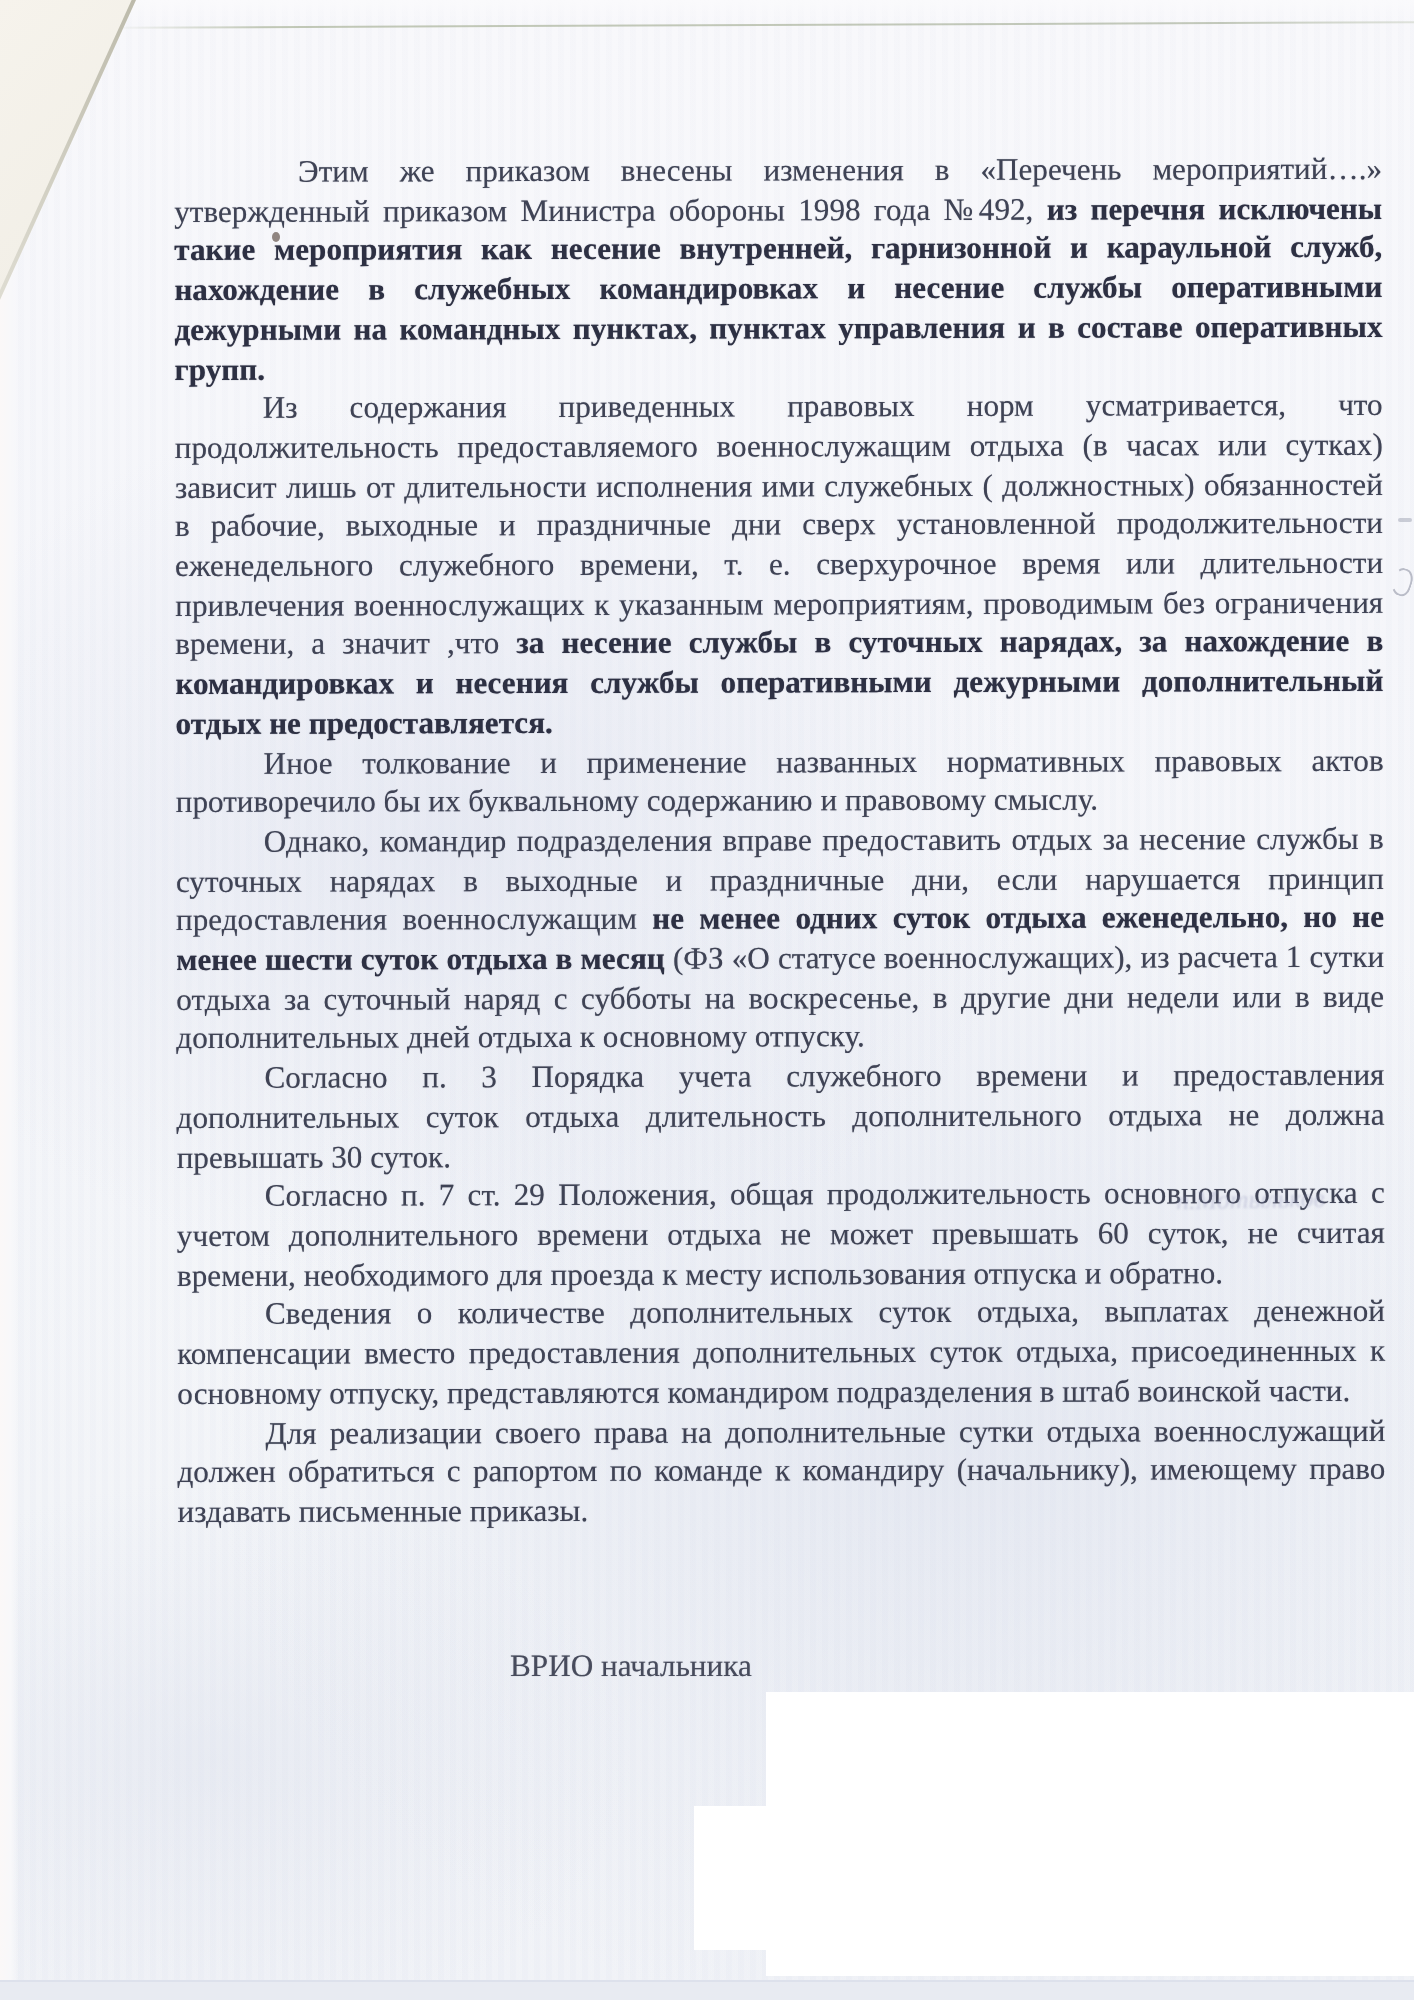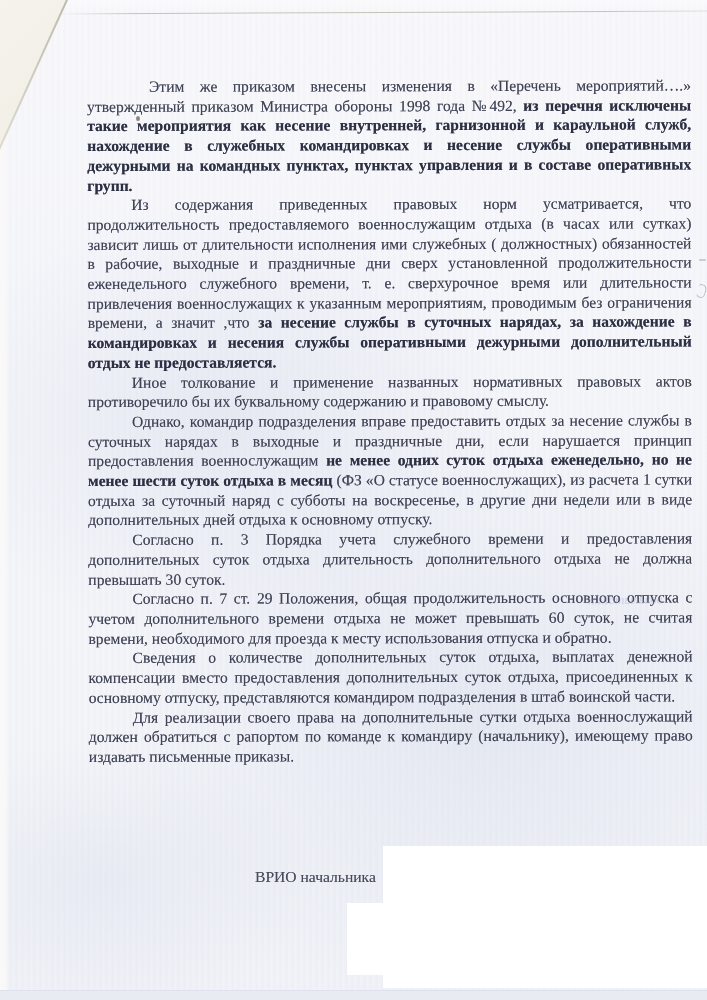--- a/index.html
+++ b/index.html
@@ -55,21 +55,21 @@
   #doc-text p:first-child{text-indent:62px;}
   #doc-text b{font-weight:bold;color:#2d3043;text-shadow:0 0 .5px rgba(45,48,67,.65);}
   
   #bleed{
     position:absolute;left:588px;top:592px;
     font-style:italic;font-size:13px;color:rgba(150,152,188,.38);
     filter:blur(.4px);transform:rotate(-1deg);
   }
   
   #signature{
-    position:absolute;left:255px;top:868px;
+    position:absolute;left:255px;top:825px;
     font-size:15.6px;color:#474b5c;text-shadow:0 0 .45px rgba(70,75,92,.5);
   }
   
   .redact{position:absolute;background:#ffffff;}
   #redact-a{left:383px;top:846px;width:324px;height:142px;}
   #redact-b{left:347px;top:903px;width:37px;height:72px;}
   
   #bottom-strip{
     position:absolute;left:0;right:0;bottom:0;height:9px;
     background:#e8ebf2;border-top:1px solid #dde1ec;

